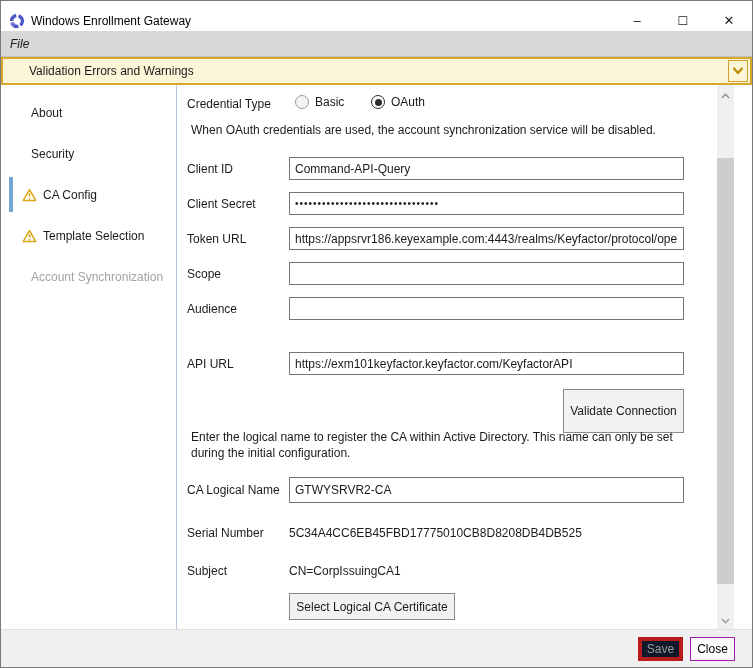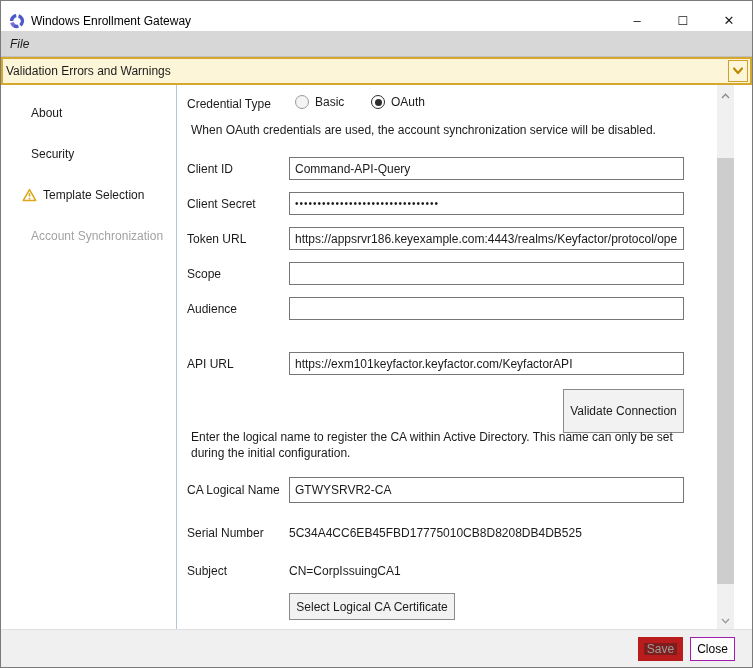--- a/index.html
+++ b/index.html
@@ -17,21 +17,21 @@
   .win-controls { margin-left:auto; display:flex; height:100%; }
   .win-btn { width:46px; height:100%; display:flex; align-items:center; justify-content:center;
     font-size:13px; color:#1b1b1b; background:transparent; border:none; font-family:"Liberation Sans",sans-serif; }
   .win-btn.max { font-size:12px; }
   
   .menubar { position:absolute; left:0; top:30px; right:0; height:26px; background:#d7d7d7;
     border-bottom:1px solid #c0c0c0; display:flex; align-items:center;font-style:italic; }
   .menu-item { padding:0 9px; height:100%; display:flex; align-items:center; color:#1b1b1b; }
   
   .banner { position:absolute; left:0; top:56px; right:0; height:28px; background:#fdf5d7;
-    border:2px solid #d5a72a; display:flex; align-items:center; padding-left:3px;justify-content:center; }
+    border:2px solid #d5a72a; display:flex; align-items:center; padding-left:26px;justify-content:center; }
   .banner-text { color:#1b1b1b; }
   .banner-chevron-btn { margin-left:auto; margin-right:2px; width:20px; height:22px;
     border:1px solid #cfa12b; background:#fdf5d7; display:flex; align-items:center; justify-content:center; }
   
   .main { position:absolute; left:0; top:84px; right:0; height:546px; background:#fff; }
   .sidebar { position:absolute; left:0; top:0; width:176px; height:100%; background:#fff;
     border-right:1px solid #b4c6d8; padding-top:7px; }
   .side-item { position:relative; height:41px; display:flex; align-items:center; padding-left:30px; color:#1b1b1b; }
   .side-item.with-icon { padding-left:21px; }
   .side-item .warn-icon { margin-right:6px; display:flex; }
@@ -60,21 +60,21 @@
   .scrollbar { position:absolute; right:0; top:0; width:17px; height:100%; background:#f0f0f0; }
   .scroll-arrow { position:absolute; left:0; width:17px; height:17px; display:flex; align-items:center; justify-content:center; }
   .scroll-arrow.up { top:2px; }
   .scroll-arrow.down { bottom:2px; }
   .scroll-thumb { position:absolute; left:0; width:17px; top:73px; height:426px; background:#cdcdcd; }
   
   .footer { position:absolute; left:0; bottom:0; right:0; height:38px; background:#f0f0f0;
     border-top:1px solid #e0e0e0; display:flex; align-items:center; justify-content:flex-end; }
   .footer-btn { width:45px; height:24px; display:flex; align-items:center; justify-content:center;
     font-family:"Liberation Sans",sans-serif; font-size:12px; }
-  .save-btn { background:#7f1d1d; border:6px solid #b91c1c; color:#9d9d9d; margin-right:7px; }
+  .save-btn { background:#0f172a; border:4px solid #b91c1c; color:#9d9d9d; margin-right:7px; }
   .close-btn { background:#fdfdfd; border:1px solid #a21caf; color:#000; margin-right:17px; }
 </style>
 </head>
 <body>
 
 <div class="window">
 
   <div class="titlebar">
     <svg class="app-icon" viewBox="0 0 16 16">
       <circle cx="8" cy="8" r="5.4" fill="none" stroke="#4d59c8" stroke-width="3.4" stroke-dasharray="7.5 2.2 7.5 2.2 7.5 2.2" transform="rotate(-30 8 8)"></circle>
@@ -104,27 +104,38 @@
   <div class="main">
 
     <div class="sidebar">
       <div class="side-item">
         <span>About</span>
       </div>
       <div class="side-item">
         <span>Security</span>
       </div>
       <div class="side-item with-icon">
+        <span class="sel-bar"></span>
         <span class="warn-icon">
           <svg width="15" height="14" viewBox="0 0 15 14">
             <path d="M7.5 1.6 L13.7 12.4 H1.3 Z" fill="none" stroke="#dba617" stroke-width="1.5" stroke-linejoin="round"></path>
             <line x1="7.5" y1="5.2" x2="7.5" y2="8.6" stroke="#dba617" stroke-width="1.6"></line>
             <circle cx="7.5" cy="10.6" r="0.95" fill="#dba617"></circle>
           </svg>
         </span>
+        <span>CA Config</span>
+      </div>
+      <div class="side-item with-icon">
+        <span class="warn-icon">
+          <svg width="15" height="14" viewBox="0 0 15 14">
+            <path d="M7.5 1.6 L13.7 12.4 H1.3 Z" fill="none" stroke="#dba617" stroke-width="1.5" stroke-linejoin="round"></path>
+            <line x1="7.5" y1="5.2" x2="7.5" y2="8.6" stroke="#dba617" stroke-width="1.6"></line>
+            <circle cx="7.5" cy="10.6" r="0.95" fill="#dba617"></circle>
+          </svg>
+        </span>
         <span>Template Selection</span>
       </div>
       <div class="side-item disabled">
         <span>Account Synchronization</span>
       </div>
     </div>
 
     <div class="content">
 
       <span class="lbl" style="top:12px;">Credential Type</span>

